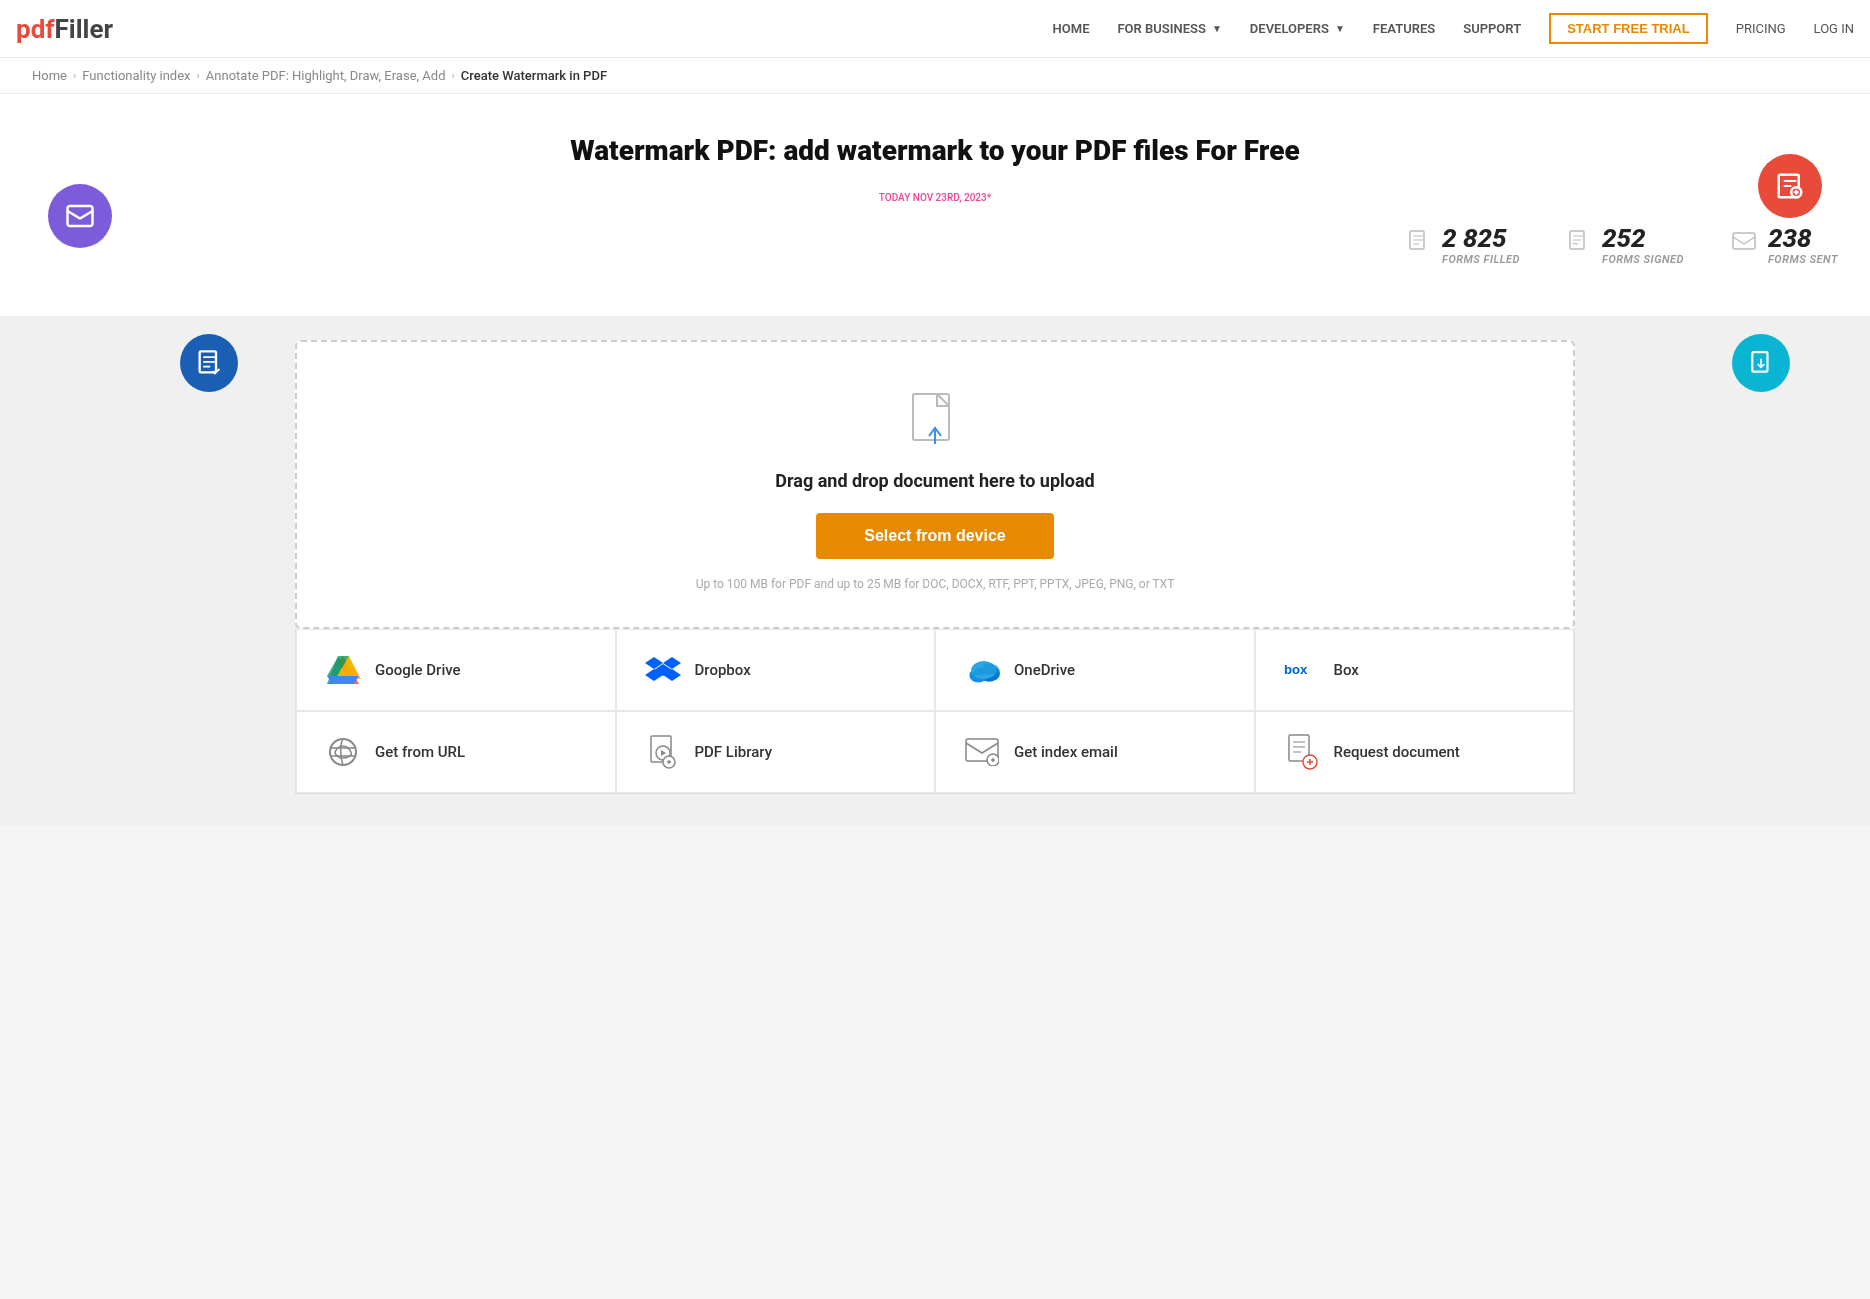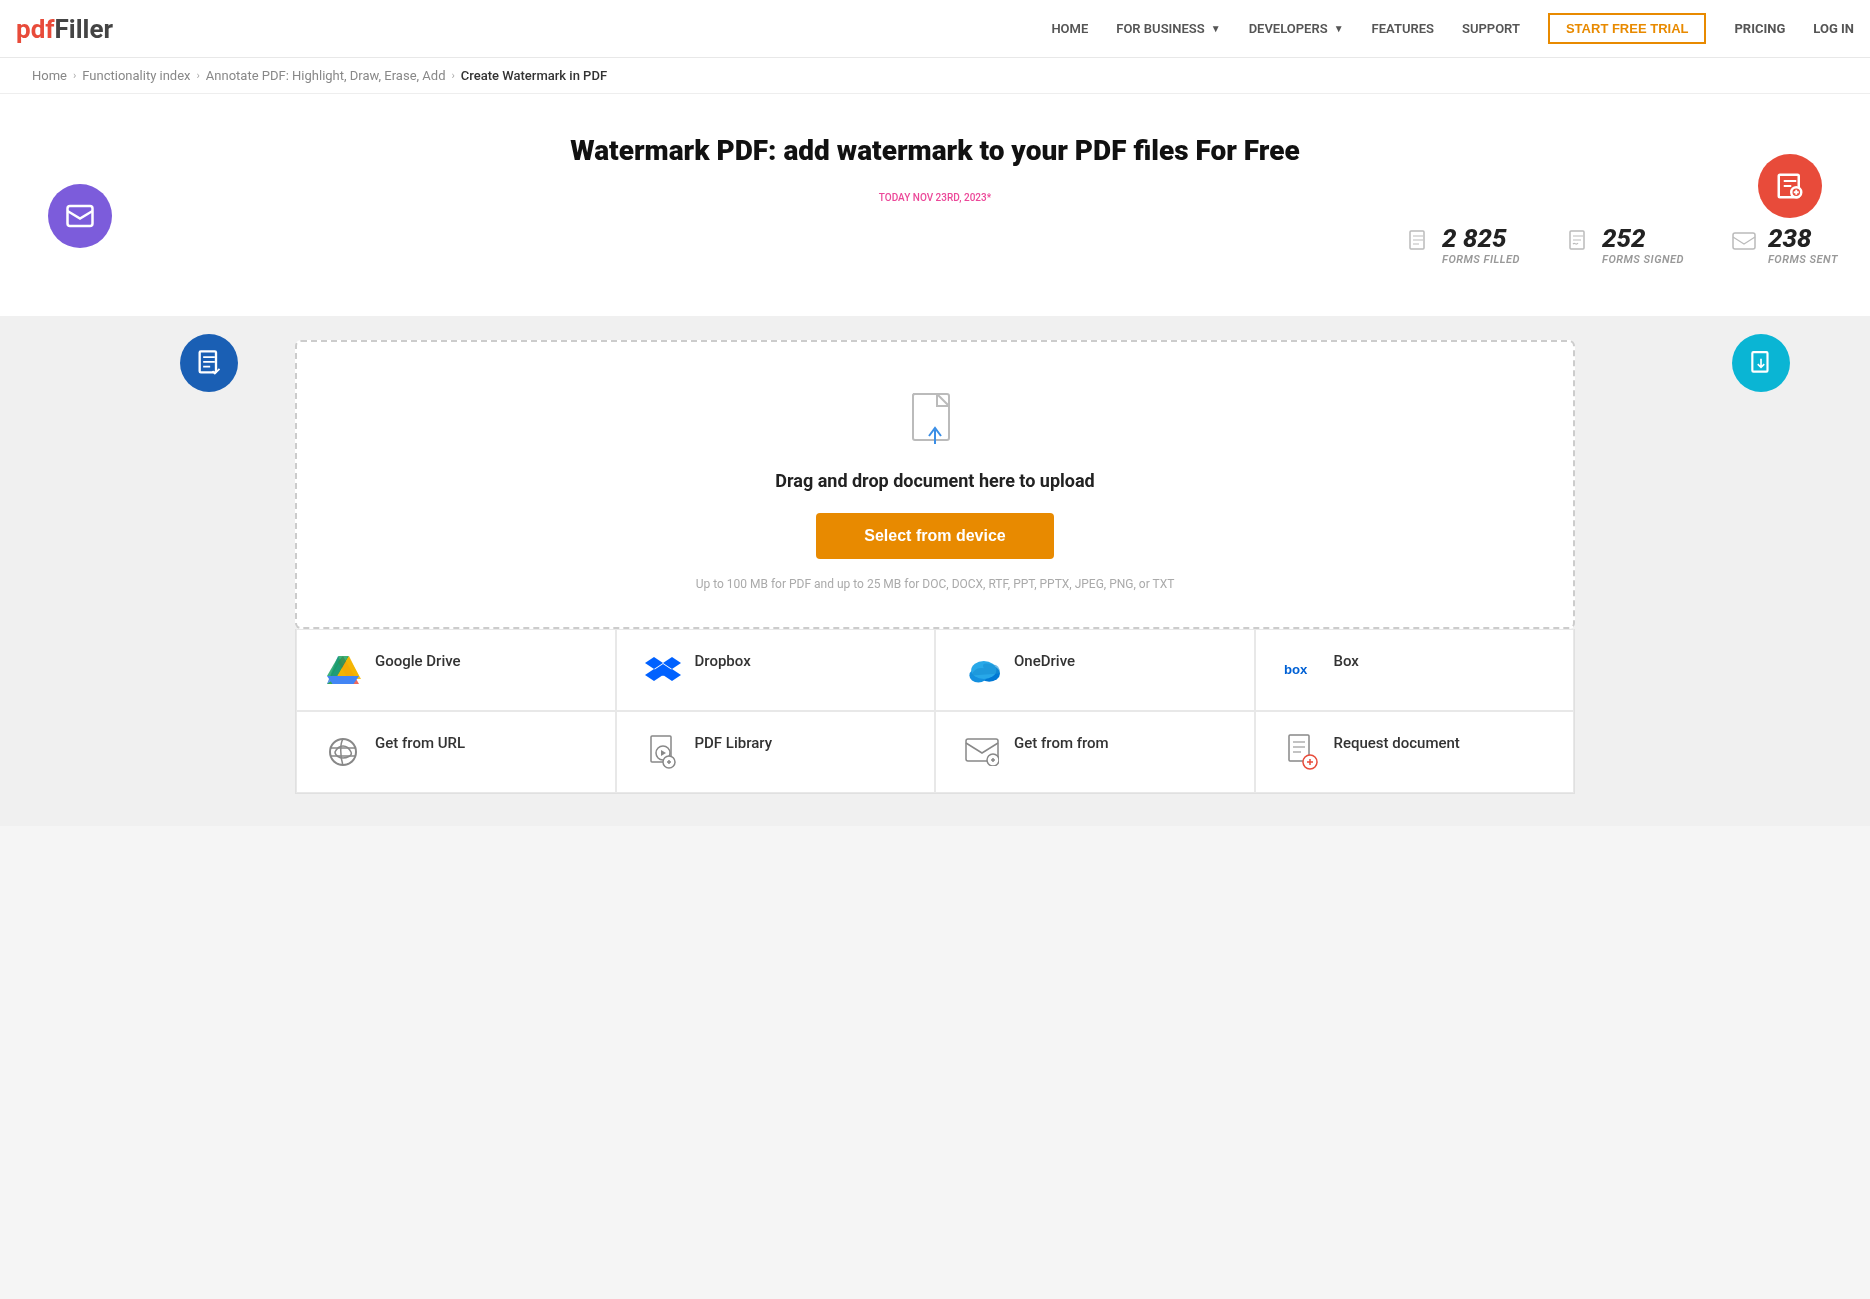--- a/index.html
+++ b/index.html
@@ -44,21 +44,21 @@
       color: #e88a00;
       padding: 6px 16px;
       font-size: 13px;
       font-weight: 700;
       cursor: pointer;
       background: transparent;
     }
     .nav-pricing, .nav-login {
       color: #555;
       font-size: 13px;
-      font-weight: 700;
+      font-weight: 400;
       cursor: pointer;
     }
 
     
     .breadcrumb {
       background: #fff;
       padding: 10px 32px;
       font-size: 13px;
       color: #888;
       display: flex;
@@ -221,20 +221,21 @@
       grid-template-columns: repeat(4, 1fr);
       gap: 0;
       max-width: 1280px;
       margin: 0 auto;
       border: 1px solid #e0e0e0;
       border-top: none;
       background: #fff;
     }
     .source-item {
       display: flex;
+      align-items: center;
       gap: 14px;
       padding: 22px 28px;
       background: #fff;
       border: 1px solid #e8e8e8;
       cursor: pointer;
       font-size: 15px;
       color: #333;
       font-weight: 500;
     }
     .source-logo {
@@ -462,21 +463,21 @@
 
     <div class="source-item">
       <div class="source-logo">
         <svg width="34" height="28" viewBox="0 0 34 28" fill="none">
           <rect x="1" y="1" width="32" height="22" rx="2" stroke="#888" stroke-width="1.5"></rect>
           <path d="M1 5l16 10L33 5" stroke="#888" stroke-width="1.5"></path>
           <circle cx="28" cy="22" r="6" fill="white" stroke="#888" stroke-width="1.5"></circle>
           <path d="M26 22h4M28 20v4" stroke="#888" stroke-width="1.5"></path>
         </svg>
       </div>
-      <span>Get from from</span>
+      <span>Get index email</span>
     </div>
 
     <div class="source-item">
       <div class="source-logo">
         <svg width="32" height="36" viewBox="0 0 32 36" fill="none">
           <rect x="3" y="1" width="20" height="26" rx="1" stroke="#888" stroke-width="1.5"></rect>
           <path d="M7 8h12M7 13h12M7 18h8" stroke="#888" stroke-width="1.2"></path>
           <circle cx="24" cy="28" r="7" fill="white" stroke="#e84b3a" stroke-width="1.5"></circle>
           <path d="M21 28h6M24 25v6" stroke="#e84b3a" stroke-width="1.5"></path>
         </svg>

